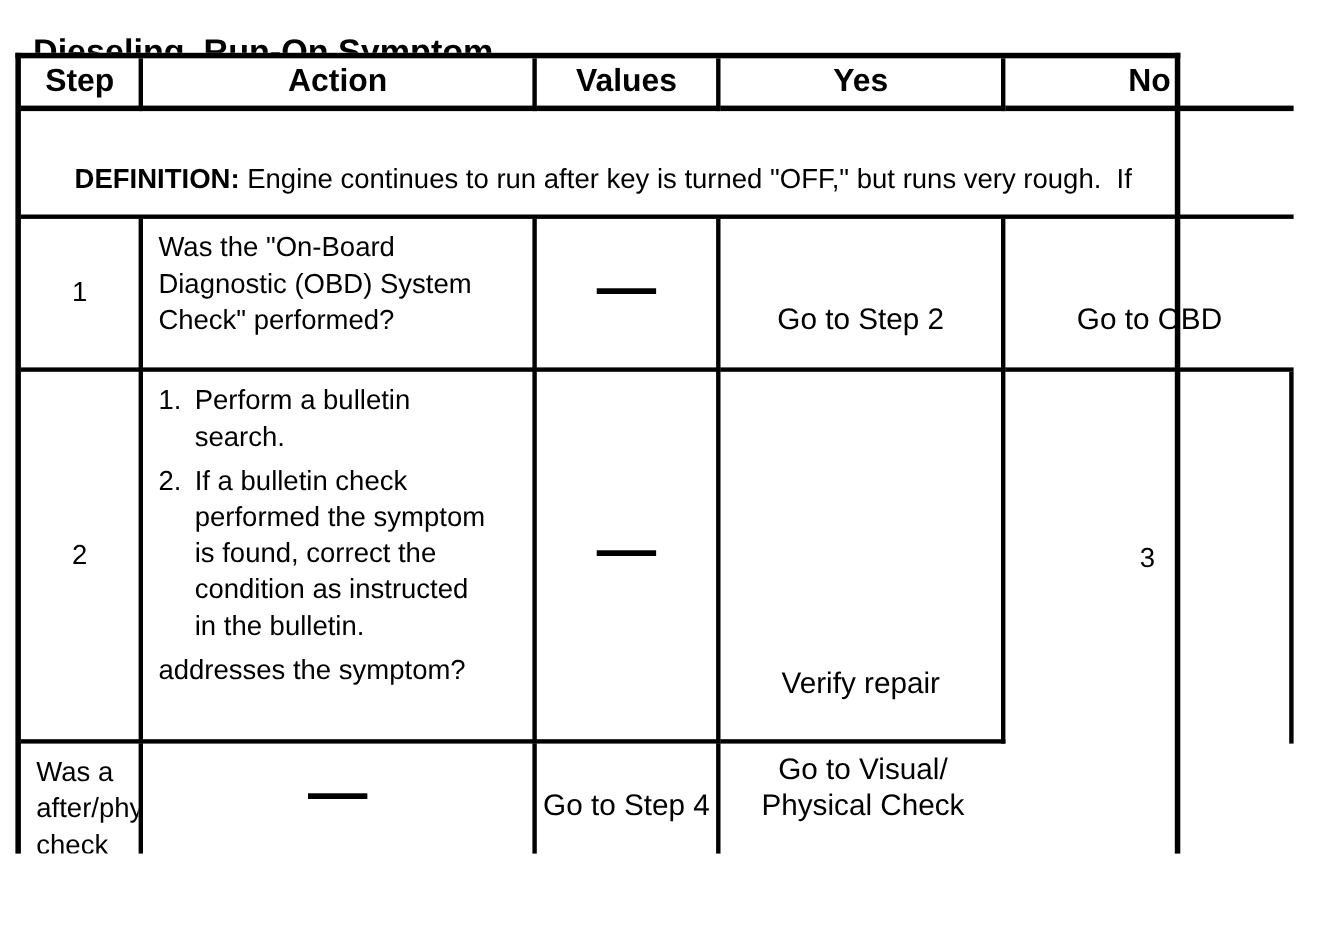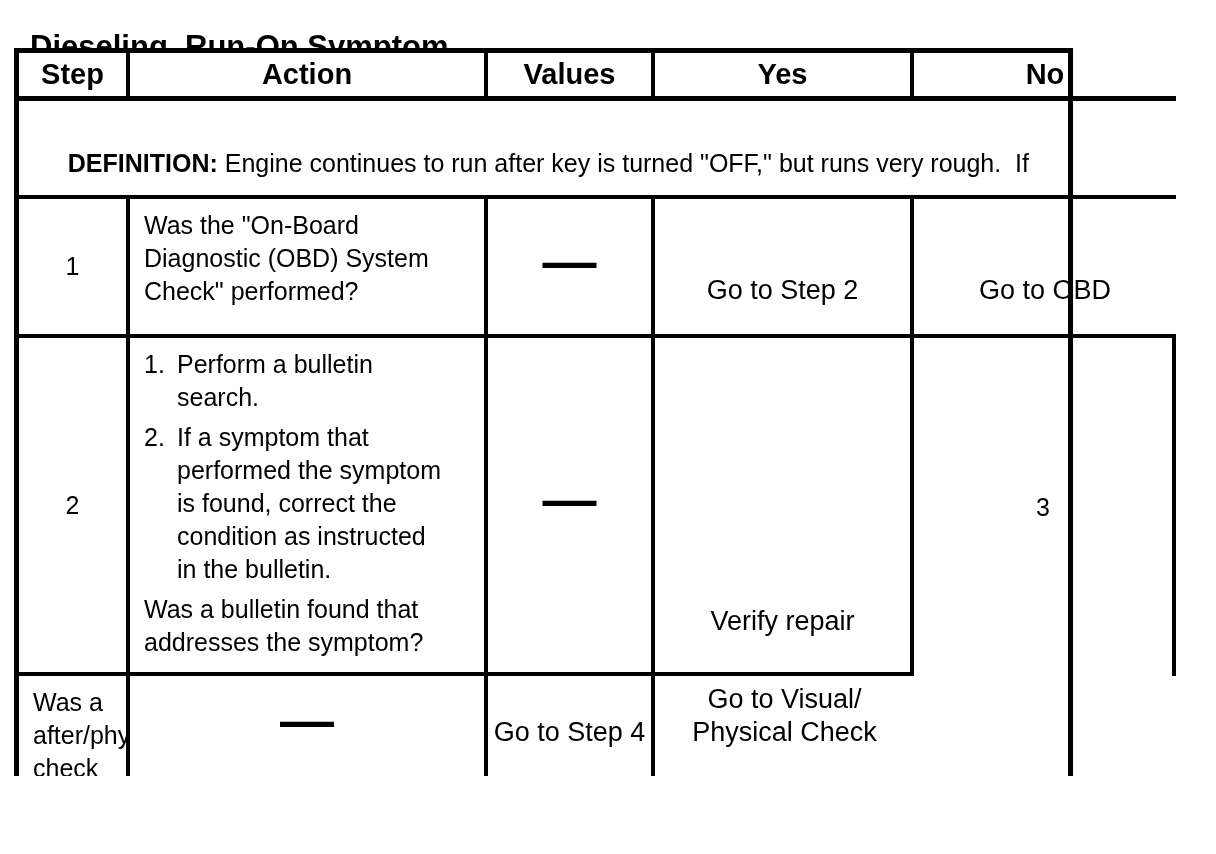--- a/index.html
+++ b/index.html
@@ -159,29 +159,28 @@
     <div class="action-list-item">
       <span class="marker">1.</span>
       <span>
         <span class="action-line">Perform a bulletin</span>
         <span class="action-line">search.</span>
       </span>
     </div>
     <div class="action-list-item">
       <span class="marker">2.</span>
       <span>
-        <span class="action-line">If a symptom that</span>
+        <span class="action-line">If a bulletin check</span>
         <span class="action-line">performed the symptom</span>
         <span class="action-line">is found, correct the</span>
         <span class="action-line">condition as instructed</span>
         <span class="action-line">in the bulletin.</span>
       </span>
     </div>
     <div class="action-question">
-      <span class="action-line">Was a bulletin found that</span>
       <span class="action-line">addresses the symptom?</span>
     </div>
   </div>
   <div class="cell values-cell">
     <span class="value-dash">—</span>
   </div>
   <div class="cell result-cell tight">
     <span class="result-line">Verify repair</span>
   </div>
 

